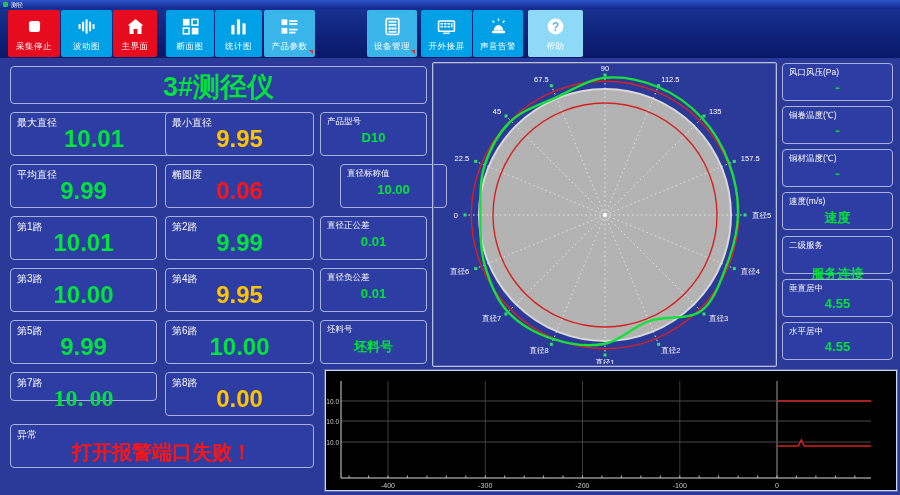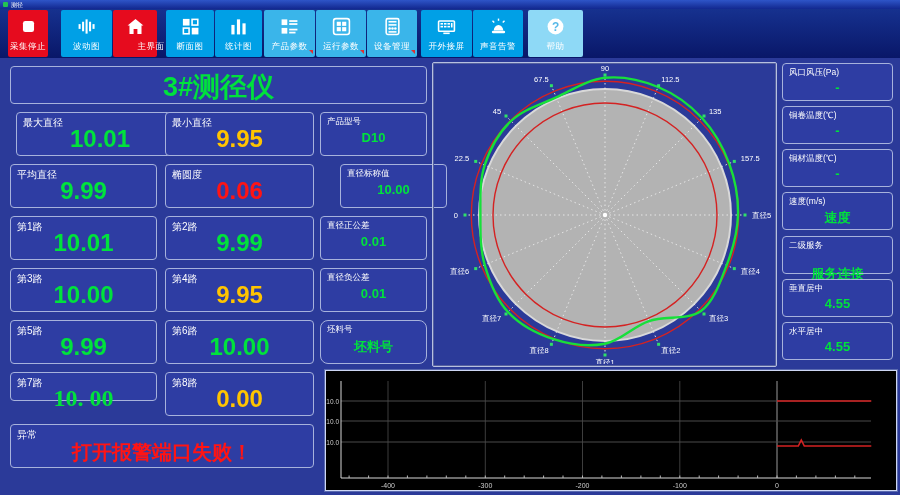--- a/index.html
+++ b/index.html
@@ -38,21 +38,21 @@
 </style>
 </head>
 <body>
 
 <div class="titlebar">
   <div class="dot"></div>
   <div class="t">测径</div>
 </div>
 
 <div class="toolbar" id="toolbar">
-    <div class="tb-btn tb-red" style="left: 8px; width: 40px;">
+    <div class="tb-btn tb-red" style="left: 8px; width: 52px;">
       <span class="ic">
         <svg width="19" height="19" viewBox="0 0 12 12">
           <rect x="2.5" y="2.5" width="7" height="7" rx="1.5" fill="#fff"></rect>
         </svg>
       </span>
       <span class="lb">采集停止</span>
     </div>
     <div class="tb-btn tb-blue" style="left: 61px; width: 51px;">
       <span class="ic">
         <svg width="19" height="19" viewBox="0 0 12 12">
@@ -60,21 +60,21 @@
             <rect x="1" y="4.5" width="1.3" height="3"></rect>
             <rect x="3.2" y="3" width="1.3" height="6"></rect>
             <rect x="5.4" y="1.5" width="1.3" height="9"></rect>
             <rect x="7.6" y="3" width="1.3" height="6"></rect>
             <rect x="9.8" y="4.5" width="1.3" height="3"></rect>
           </g>
         </svg>
       </span>
       <span class="lb">波动图</span>
     </div>
-    <div class="tb-btn tb-red" style="left: 113px; width: 44px; padding-left: 16px;">
+    <div class="tb-btn tb-red" style="left: 113px; width: 44px;">
       <span class="ic">
         <svg width="19" height="19" viewBox="0 0 12 12">
           <path d="M6 1.2 L11 5.4 L9.8 5.4 L9.8 10.8 L7.2 10.8 L7.2 7.5 L4.8 7.5 L4.8 10.8 L2.2 10.8 L2.2 5.4 L1 5.4 Z" fill="#fff"></path>
         </svg>
       </span>
       <span class="lb">主界面</span>
     </div>
     <div class="tb-btn tb-blue" style="left: 166px; width: 48px;">
       <span class="ic">
         <svg width="19" height="19" viewBox="0 0 12 12">
@@ -107,34 +107,20 @@
             <rect x="1" y="1.5" width="3.6" height="3.6"></rect>
             <rect x="5.8" y="2" width="5.2" height="1.1"></rect>
             <rect x="5.8" y="3.9" width="5.2" height="1.1"></rect>
             <rect x="1" y="6.9" width="3.6" height="3.6"></rect>
             <rect x="5.8" y="7.4" width="5.2" height="1.1"></rect>
             <rect x="5.8" y="9.3" width="4" height="1.1"></rect>
           </g>
         </svg>
       </span>
       <span class="lb">产品参数</span>
-    </div>
-    <div class="tb-btn tb-light tb-corner" style="left: 316px; width: 50px;">
-      <span class="ic">
-        <svg width="19" height="19" viewBox="0 0 12 12">
-          <rect x="1" y="1" width="10" height="10" rx="1.5" fill="none" stroke="#fff"></rect>
-          <g fill="#fff">
-            <rect x="3" y="3" width="2.6" height="2.6"></rect>
-            <rect x="6.4" y="3" width="2.6" height="2.6"></rect>
-            <rect x="3" y="6.4" width="2.6" height="2.6"></rect>
-            <rect x="6.4" y="6.4" width="2.6" height="2.6"></rect>
-          </g>
-        </svg>
-      </span>
-      <span class="lb">运行参数</span>
     </div>
     <div class="tb-btn tb-light tb-corner" style="left: 367px; width: 50px;">
       <span class="ic">
         <svg width="19" height="19" viewBox="0 0 12 12">
           <rect x="2" y="1" width="8" height="10" rx="1" fill="none" stroke="#fff"></rect>
           <g fill="#fff">
             <rect x="3.5" y="2.5" width="5" height="1"></rect>
             <rect x="3.5" y="4.5" width="5" height="1"></rect>
             <circle cx="4.2" cy="7.3" r=".8"></circle>
             <circle cx="6" cy="7.3" r=".8"></circle>
@@ -188,21 +174,21 @@
       </span>
       <span class="lb">帮助</span>
     </div>
   </div>
 
 <div class="box" id="headerBox">
   <div class="title" style="color:#00e23c">3#测径仪</div>
 </div>
 
 <div id="grid">
-    <div class="box" style="left: 16px; width: 168px; top: 112px; height: 44px;">
+    <div class="box" style="left: 10px; width: 168px; top: 112px; height: 44px;">
       <div class="lb">最大直径</div>
       <div class="val" style="color: rgb(0, 226, 60);">10.01</div>
     </div>
     <div class="box" style="left: 165px; width: 149px; top: 112px; height: 44px;">
       <div class="lb">最小直径</div>
       <div class="val" style="color: rgb(255, 196, 0);">9.95</div>
     </div>
     <div class="box box-sm" style="left: 320px; width: 107px; top: 112px; height: 44px;">
       <div class="lb">产品型号</div>
       <div class="val" style="color: rgb(0, 226, 60);">D10</div>
@@ -244,21 +230,21 @@
       <div class="val" style="color: rgb(0, 226, 60);">0.01</div>
     </div>
     <div class="box" style="left: 10px; width: 147px; top: 320px; height: 44px;">
       <div class="lb">第5路</div>
       <div class="val" style="color: rgb(0, 226, 60);">9.99</div>
     </div>
     <div class="box" style="left: 165px; width: 149px; top: 320px; height: 44px;">
       <div class="lb">第6路</div>
       <div class="val" style="color: rgb(0, 226, 60);">10.00</div>
     </div>
-    <div class="box box-sm" style="left: 320px; width: 107px; top: 320px; height: 44px; border-radius: 8px;">
+    <div class="box box-sm" style="left: 320px; width: 107px; top: 320px; height: 44px;">
       <div class="lb">坯料号</div>
       <div class="val" style="color: rgb(0, 226, 60);">坯料号</div>
     </div>
     <div class="box" style="left: 10px; width: 147px; top: 372px; height: 29px;">
       <div class="lb">第7路</div>
       <div class="val serif" style="color: rgb(0, 226, 60);">10. 00</div>
     </div>
     <div class="box" style="left: 165px; width: 149px; top: 372px; height: 44px;">
       <div class="lb">第8路</div>
       <div class="val" style="color: rgb(255, 196, 0);">0.00</div>

